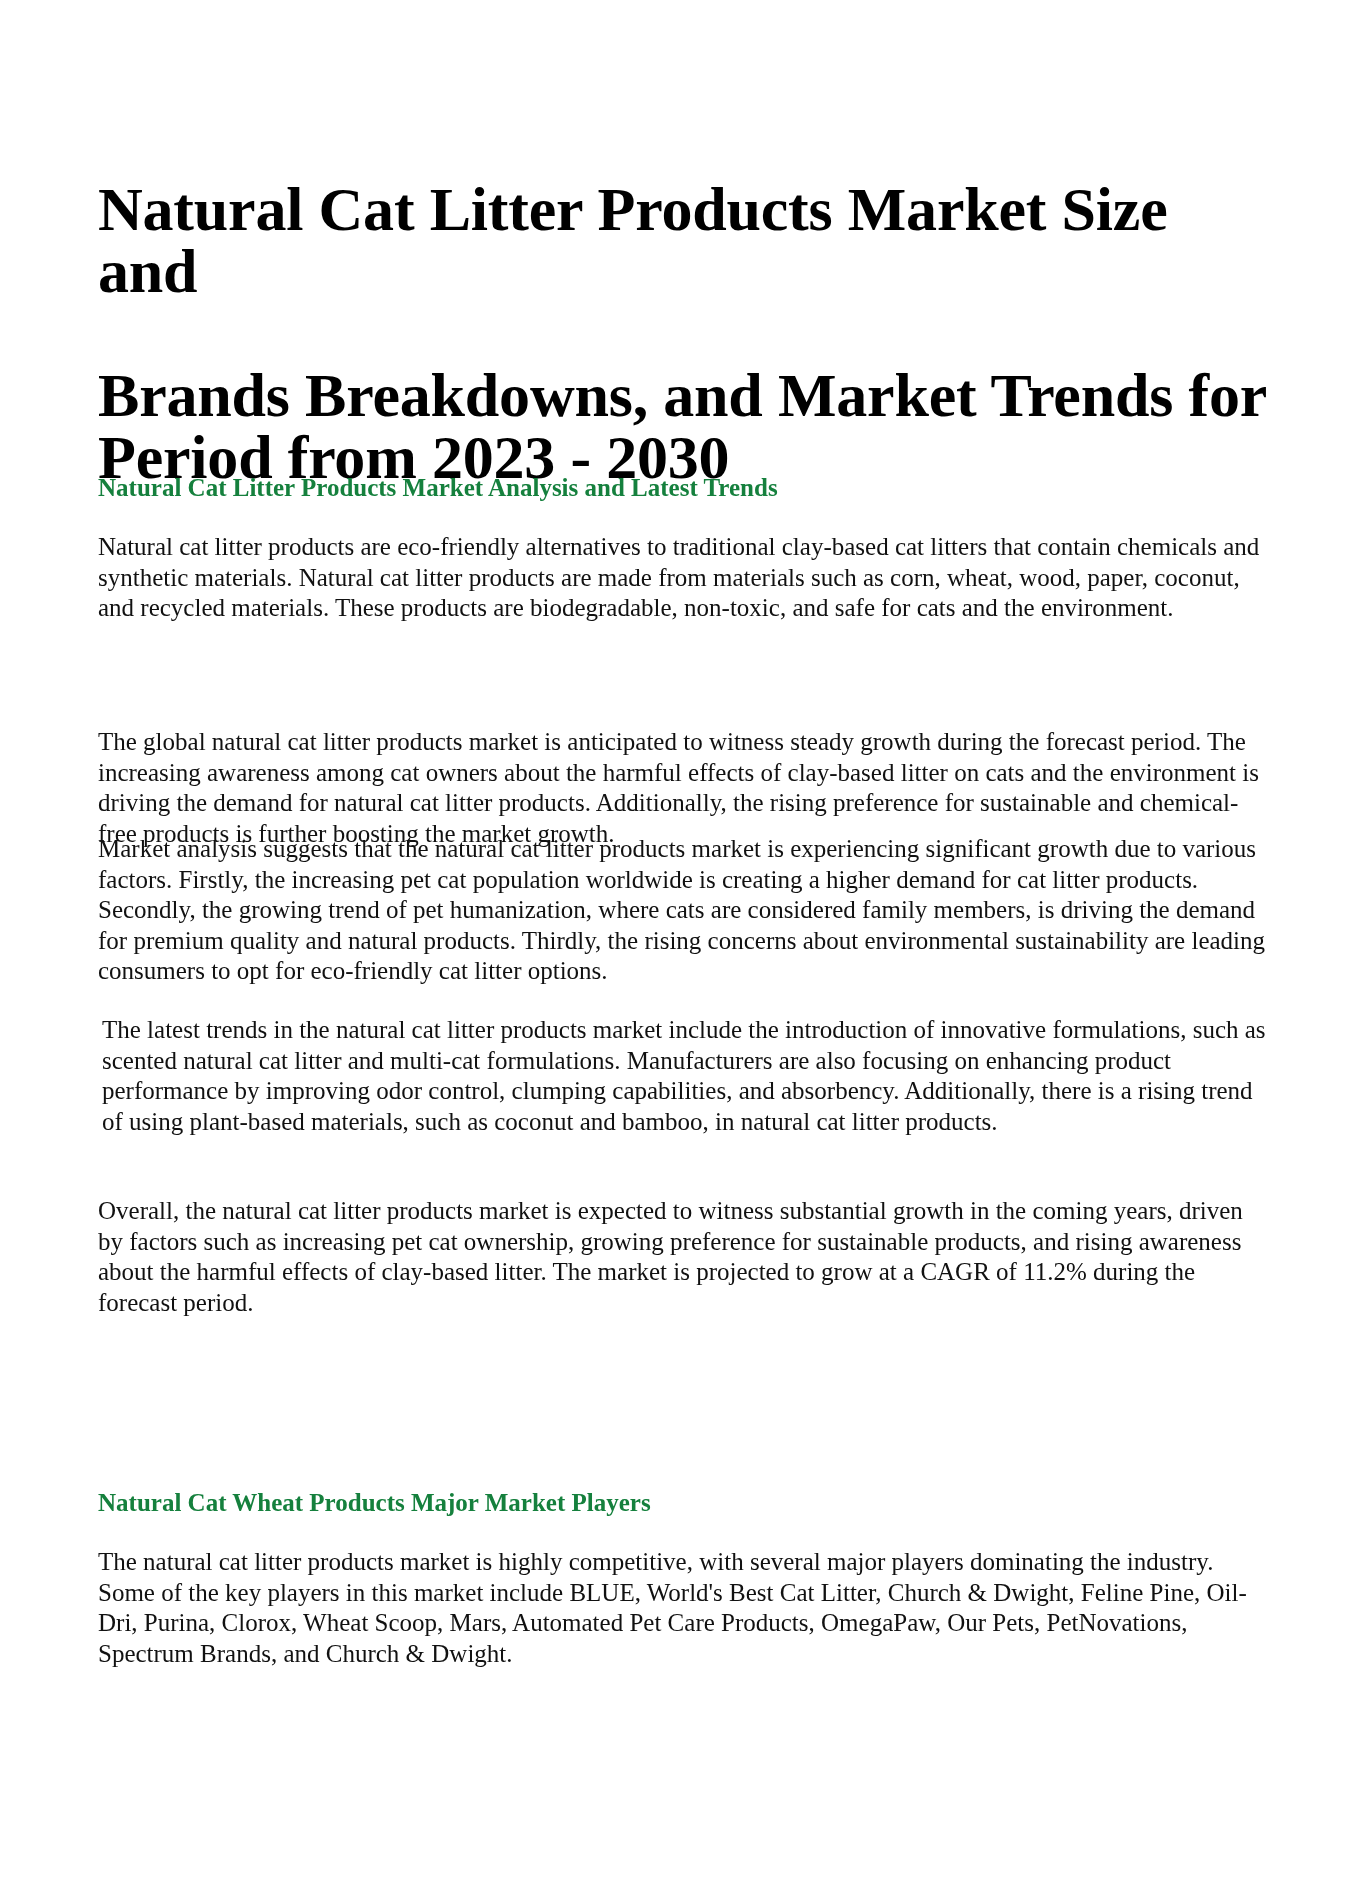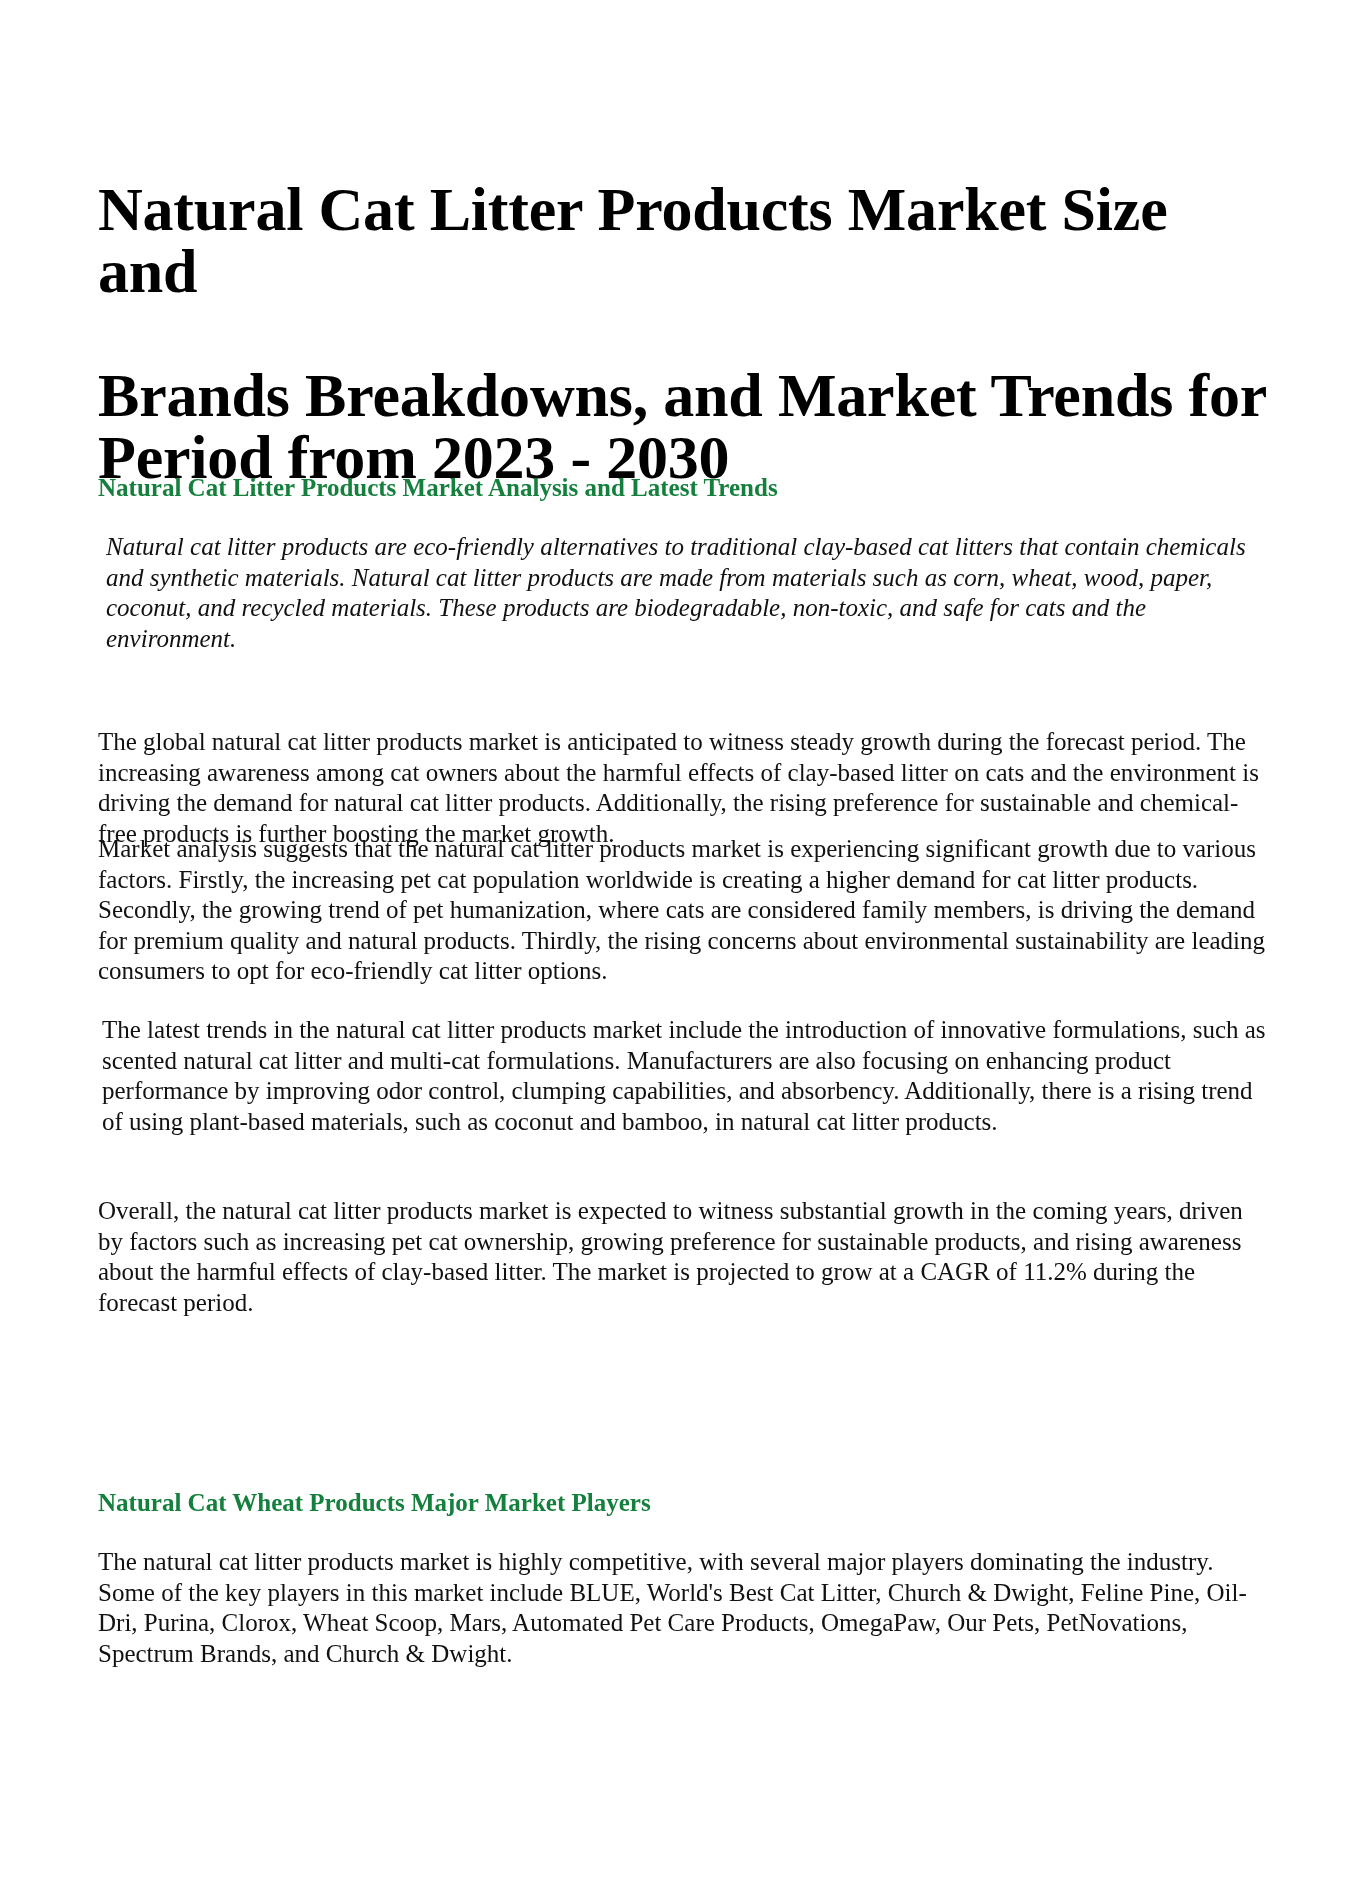--- a/index.html
+++ b/index.html
@@ -38,21 +38,21 @@
       color: #15803d;
     }
     p {
       font-family: "Liberation Serif", serif;
       font-size: 25px;
       line-height: 30.5px;
       margin: 0;
       color: #111111;
     }
     .h2-analysis { position: absolute; top: 295px; left: 0; }
-    .p1 { position: absolute; top: 354px; left: 8px; width: 1170px; font-style: italic; }
+    .p1 { position: absolute; top: 354px; left: 0; width: 1170px; }
     .p2 { position: absolute; top: 521px; left: 0; width: 1170px; margin-top: 28px; }
     .p3 { position: absolute; top: 656px; left: 0; width: 1180px; }
     .p4 { position: absolute; top: 837px; left: 4px; width: 1170px; }
     .p5 { position: absolute; top: 1018px; left: 0; width: 1170px; }
     .sample { position: absolute; top: 1169px; left: 0; width: 1170px; font-weight: bold; }
     .sample a {
       color: #1a0dee;
       text-decoration: underline;
       font-weight: bold;
     }

